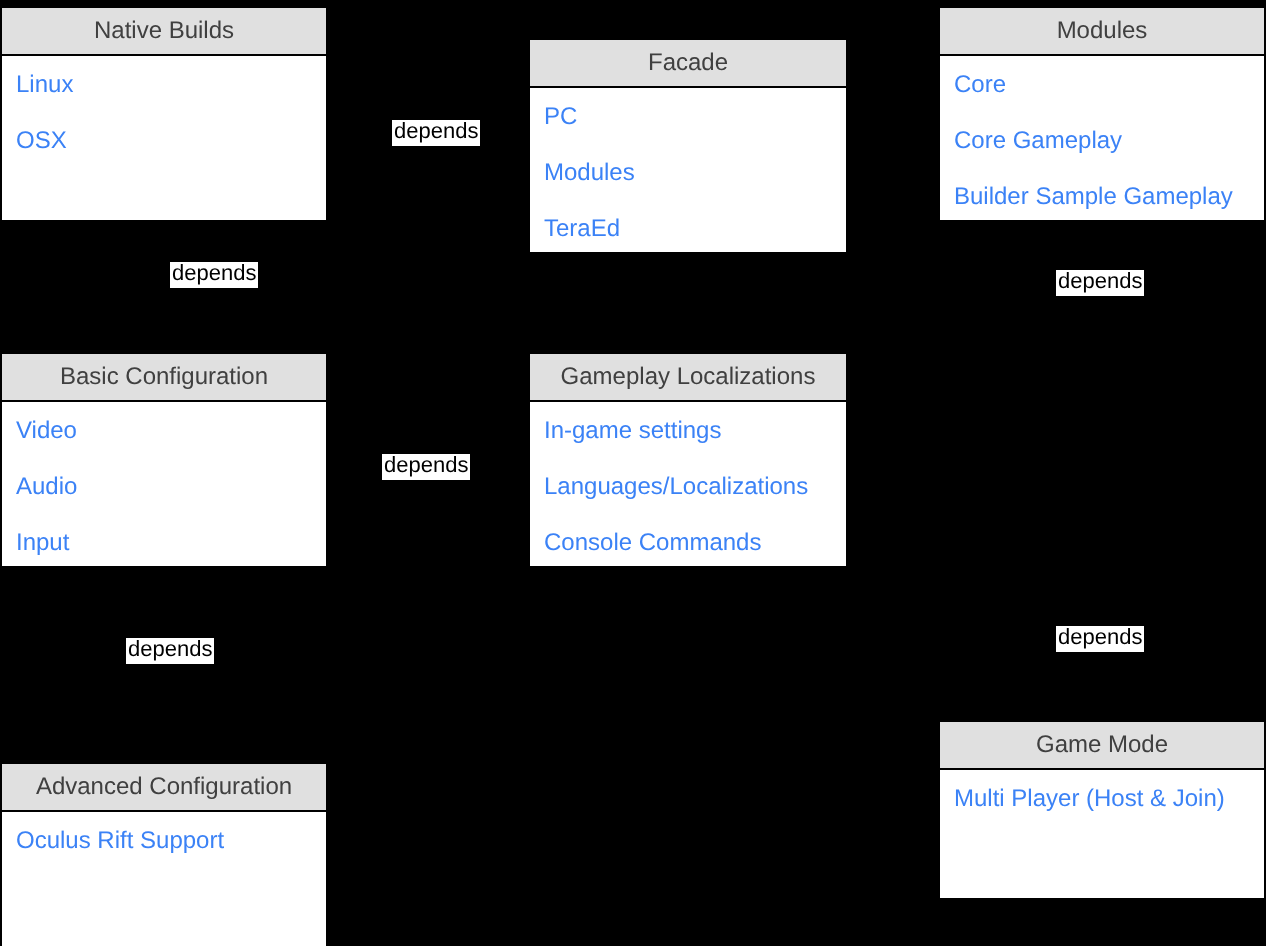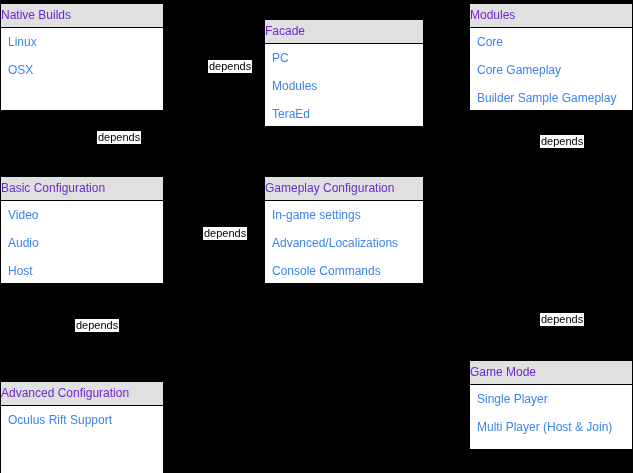--- a/index.html
+++ b/index.html
@@ -29,23 +29,23 @@
     border: 1px solid #000000;
     box-sizing: border-box;
     overflow: hidden;
   }
   .node-header {
     background: #e0e0e0;
     border-bottom: 1px solid #000000;
     box-sizing: border-box;
     height: 24px;
     line-height: 23px;
-    text-align: left;
+    text-align: center;
     font-size: 12px;
-    color: #6d28d9;
+    color: #404040;
     white-space: nowrap;
   }
   .node-body {
     background: #ffffff;
     padding: 0;
     box-sizing: border-box;
   }
   .node-item {
     font-size: 12px;
     color: #3b82f6;
@@ -58,21 +58,20 @@
   }
   .edge-label {
     position: absolute;
     background: #ffffff;
     color: #000000;
     font-size: 11px;
     line-height: 13px;
     padding: 0 1px;
     white-space: nowrap;
     box-sizing: border-box;
-    margin-left: 12px;
   }
 </style>
 </head>
 <body>
 
 <div id="canvas">
 
   <div class="node" style="left:0px; top:3px; width:164px; height:108px;">
     <div class="node-header">Native Builds</div>
     <div class="node-body">
@@ -97,45 +96,44 @@
       <div class="node-item">Core Gameplay</div>
       <div class="node-item">Builder Sample Gameplay</div>
     </div>
   </div>
 
   <div class="node" style="left:0px; top:176px; width:164px; height:108px;">
     <div class="node-header">Basic Configuration</div>
     <div class="node-body">
       <div class="node-item">Video</div>
       <div class="node-item">Audio</div>
-      <div class="node-item">Host</div>
+      <div class="node-item">Input</div>
     </div>
   </div>
 
   <div class="node" style="left:264px; top:176px; width:160px; height:108px;">
-    <div class="node-header">Gameplay Configuration</div>
+    <div class="node-header">Gameplay Localizations</div>
     <div class="node-body">
       <div class="node-item">In-game settings</div>
-      <div class="node-item">Advanced/Localizations</div>
+      <div class="node-item">Languages/Localizations</div>
       <div class="node-item">Console Commands</div>
     </div>
   </div>
 
 
   <div class="node" style="left:0px; top:381px; width:164px; height:110px;">
     <div class="node-header">Advanced Configuration</div>
     <div class="node-body">
       <div class="node-item">Oculus Rift Support</div>
     </div>
   </div>
 
   <div class="node" style="left:469px; top:360px; width:164px; height:90px;">
     <div class="node-header">Game Mode</div>
     <div class="node-body">
-      <div class="node-item">Single Player</div>
       <div class="node-item">Multi Player (Host &amp; Join)</div>
     </div>
   </div>
 
   <div class="edge-label" style="left:196px; top:60px;">depends</div>
 
   <div class="edge-label" style="left:85px; top:131px;">depends</div>
 
   <div class="edge-label" style="left:528px; top:135px;">depends</div>
 

